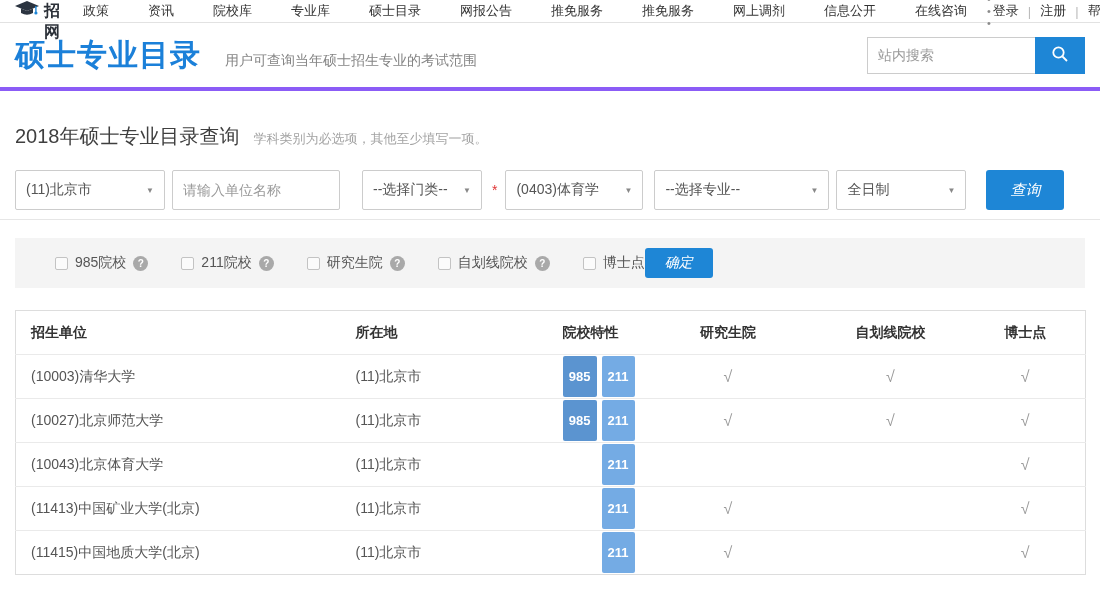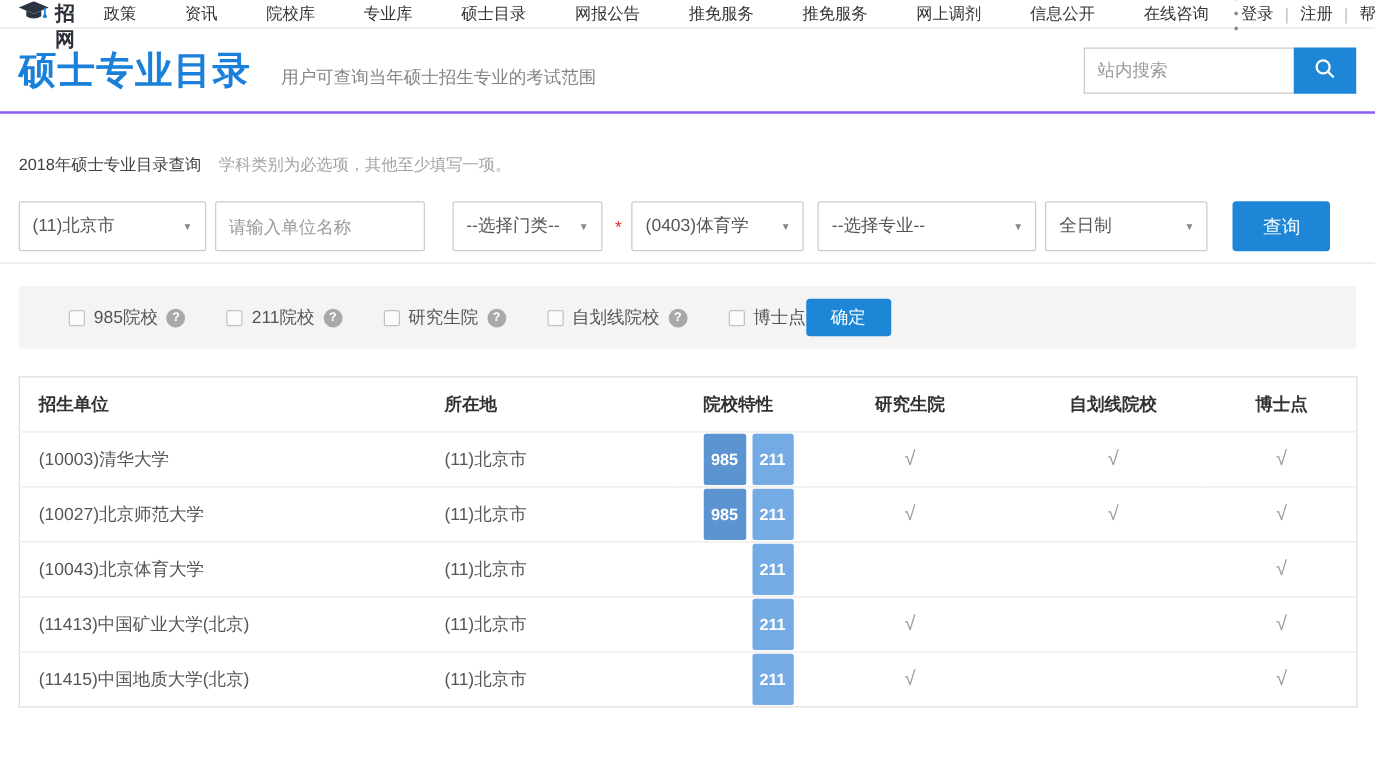--- a/index.html
+++ b/index.html
@@ -13,47 +13,47 @@
   .logo-text { font-size:16px; font-weight:bold; color:#2b3038; letter-spacing:1px; }
   .nav-items { display:flex; align-items:center; gap:39px; }
   .nav-item { cursor:pointer; white-space:nowrap; }
   .nav-more { color:#8a8a8a; letter-spacing:2px; margin-left:20px; font-size:11px; cursor:pointer; }
   .nav-right { margin-left:auto; display:flex; align-items:center; gap:9px; }
   .nav-right .sep { color:#bbb; }
   .nav-right .nav-item { color:#333; }
 
   
   .pagehead { height:68px; display:flex; align-items:center; padding:0 15px;
-    border-bottom:2px solid #8b5cf6; background:#fff; }
+    border-bottom:4px solid #8b5cf6; background:#fff; }
   .page-title { font-size:30px; font-weight:bold; color:#1b80d9; letter-spacing:1px; }
   .page-sub { font-size:14px; color:#848484; margin-left:24px; margin-top:12px; }
   .sitesearch { margin-left:auto; display:flex; height:37px; }
   .sitesearch input { width:168px; height:37px; border:1px solid #ccc; border-right:none;
     padding:0 10px; font-size:14px; color:#555; outline:none;
     font-family:"Liberation Sans","DejaVu Sans",sans-serif; }
   .sitesearch input::placeholder { color:#9a9a9a; }
   .search-btn { width:50px; height:37px; background:#1e86d6; border:none; cursor:pointer;
     display:flex; align-items:center; justify-content:center; }
 
   
   .section-head { display:flex; align-items:baseline; padding:0 15px; margin-top:32px; }
-  .section-title { font-size:13px; font-weight:400; color:#3f3f3f; }
+  .section-title { font-size:20px; font-weight:400; color:#3f3f3f; }
   .section-note { font-size:13px; color:#a3a3a3; margin-left:14px; }
 
   .filters { display:flex; align-items:center; padding:0 15px; margin-top:20px; height:40px; }
   .select, .text-input { height:40px; border:1px solid #ccc; border-radius:2px; background:#fff;
     font-size:14px; color:#555; display:flex; align-items:center; padding:0 10px; cursor:pointer; }
   .select .caret { margin-left:auto; font-size:8px; color:#888; padding-left:8px; }
   .text-input { cursor:text; }
   .text-input input { border:none; outline:none; width:100%; font-size:14px; color:#555;
     font-family:"Liberation Sans","DejaVu Sans",sans-serif; }
   .text-input input::placeholder { color:#9a9a9a; }
   .req-star { color:#e03333; font-size:14px; margin:0 8px 0 10px; }
   .btn-blue { background:#1e86d6; color:#fff; border:none; border-radius:3px;
-    font-size:15px; cursor:pointer; font-family:"Liberation Sans","DejaVu Sans",sans-serif; }
+    font-size:15px; cursor:pointer; font-family:"Liberation Sans","DejaVu Sans",sans-serif;font-style:italic; }
   .query-btn { width:78px; height:40px; margin-left:20px; }
 
   .divider { border-top:1px solid #e6e6e6; margin-top:9px; }
 
   .cb-bar { margin:18px 15px 0; height:50px; background:#f4f4f4;
     display:flex; align-items:center; padding-left:40px; }
   .cb-groups { display:flex; align-items:center; gap:33px; }
   .cb-group { display:flex; align-items:center; gap:7px; font-size:14px; color:#555; }
   .cb { width:13px; height:13px; border:1px solid #c3c3c3; background:#fbfbfb;
     border-radius:2px; cursor:pointer; flex:none; }

